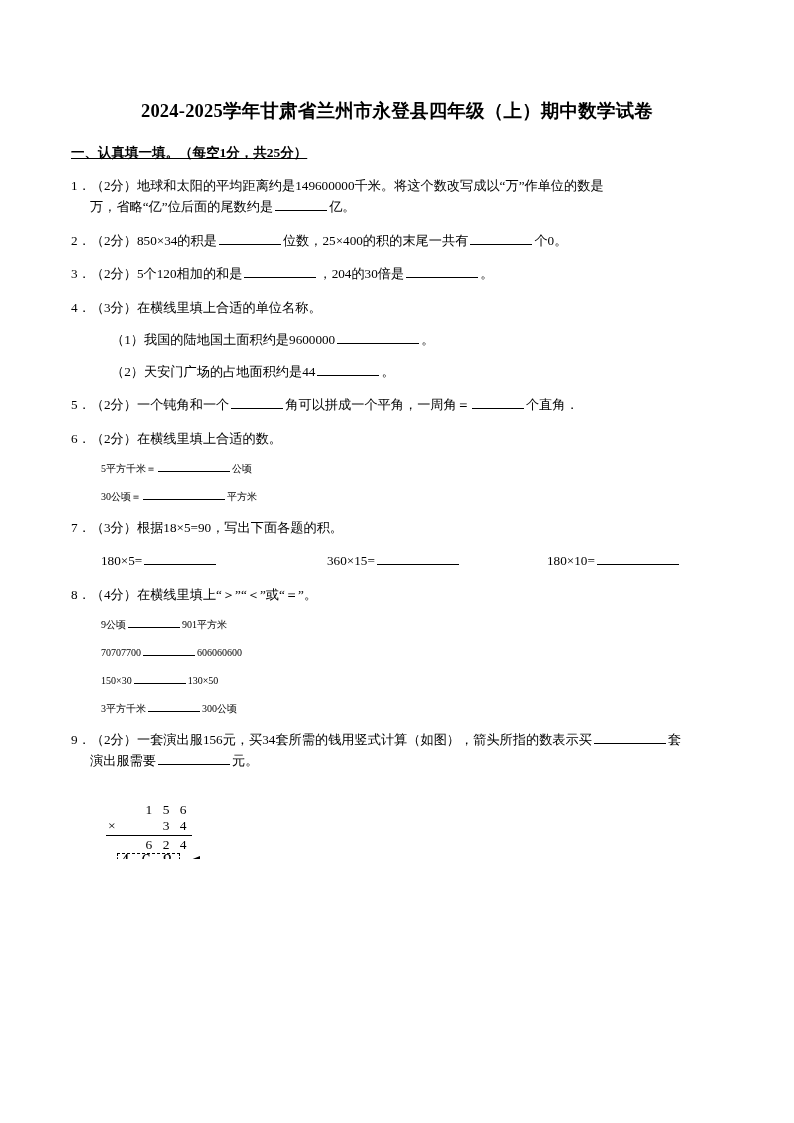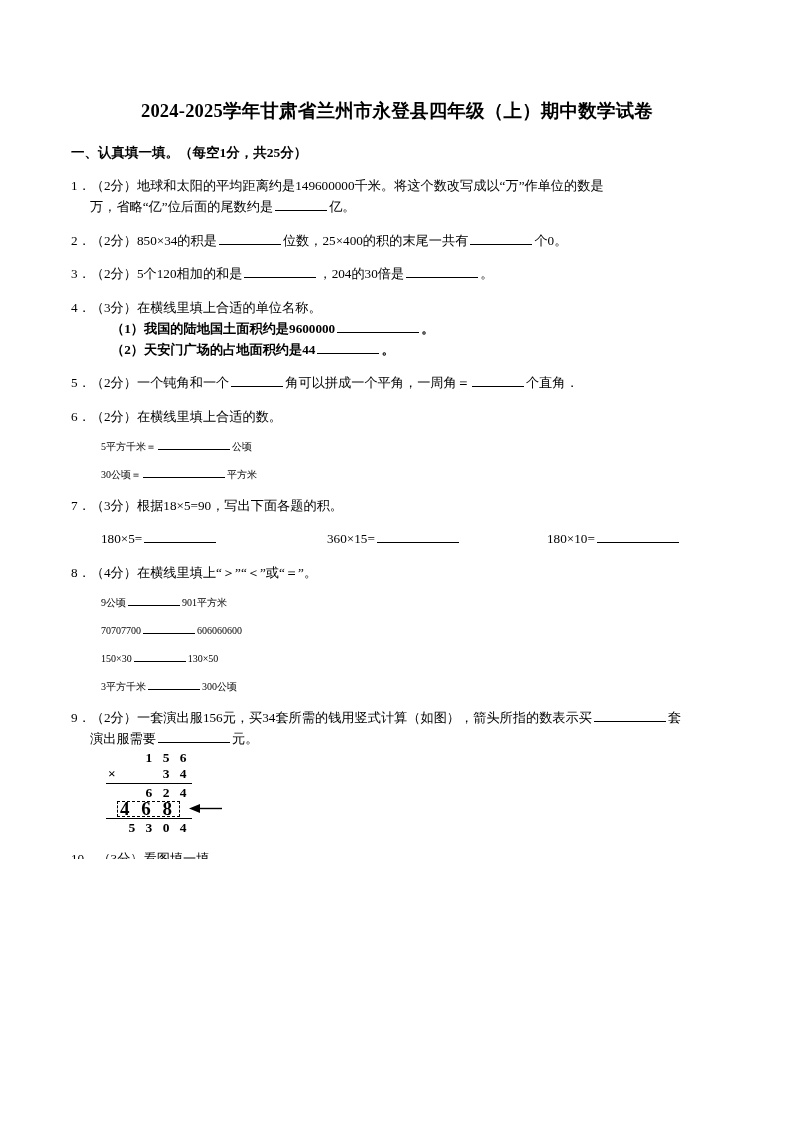--- a/index.html
+++ b/index.html
@@ -37,41 +37,42 @@
     line-height: 1.2;
     white-space: nowrap;
   }
 
   
   .section-head {
     font-size: 13.5px;
     font-weight: bold;
     margin-top: 22px;
     line-height: 1.4;
+    text-decoration: underline;
   }
 
   
   .q {
     font-size: 13.2px;
     line-height: 1.62;
     margin-top: 12px;
   }
   .q-line {
     text-indent: 0;
     padding-left: 19px;
     text-indent: -19px;
   }
   .q-cont {
     padding-left: 19px;
   }
   .sub {
     padding-left: 40px;
+    margin-top: 11px;
     font-size: 13.2px;
     line-height: 1.6;
-    font-weight: bold;
   }
   .sub2 {
     padding-left: 30px;
     margin-top: 12px;
     font-size: 10px;
     line-height: 1.6;
   }
   .q-num { white-space: nowrap; }
 
   
@@ -93,24 +94,24 @@
     margin-top: 12px;
     font-size: 13.2px;
     display: flex;
     white-space: nowrap;
   }
   .triple > span:nth-child(1) { width: 226px; }
   .triple > span:nth-child(2) { width: 220px; }
 
   
   .vfig {
+    margin-top: 30px;
     padding-left: 35px;
     font-family: "Liberation Serif", "DejaVu Serif", serif;
     font-size: 13.5px;
-    font-weight: bold;
   }
   .vcalc {
     position: relative;
     width: 170px;
   }
   .vrow {
     display: flex;
     justify-content: flex-end;
     align-items: center;
     height: 16px;

